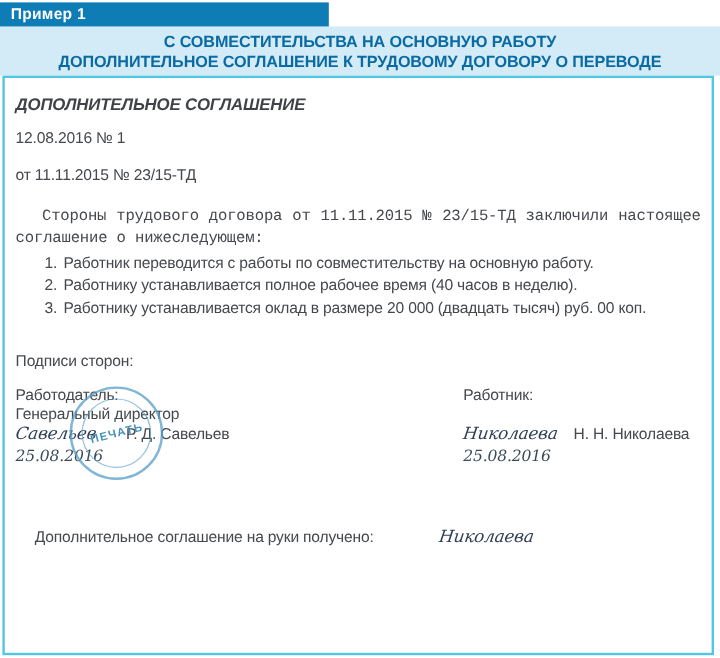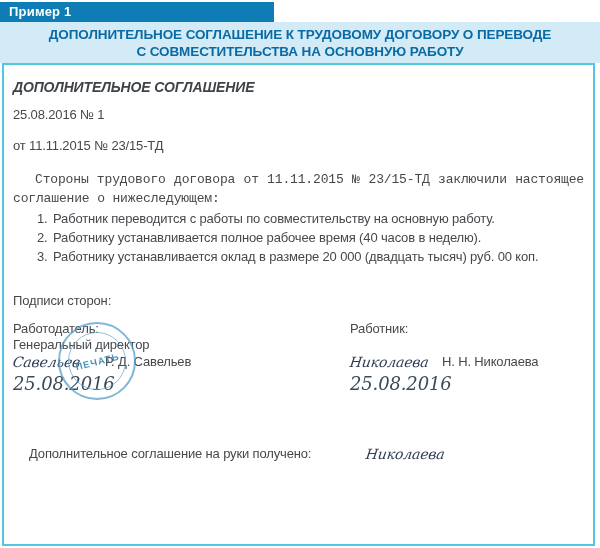--- a/index.html
+++ b/index.html
@@ -24,34 +24,34 @@
   }
   .doc-heading { margin-top:2px; font-size:14px; font-weight:bold; color:#3f4347;font-style:italic; }
   .doc-datenum { margin-top:12px; }
   .doc-ref { margin-top:15px; line-height:17px; }
   .intro { margin-top:17px; text-indent:22px; text-align:justify; line-height:18.5px;font-family:Liberation Mono, monospace; }
   .list { margin-top:1px; line-height:19px; padding-left:24px; }
   .li .num { display:inline-block; width:16px; }
   .sig-heading { margin-top:27px; }
   .sig-cols { margin-top:13px; display:flex; }
   .col-left { width:337px; }
-  .col-right { flex:1; }
+  .col-right { flex:1;margin-left:36px; }
   .sig-role { line-height:16px; }
   .sig-pos { line-height:16px; }
   .sig-spacer { height:16px; }
   .sig-row { height:18px; line-height:18px; white-space:nowrap; }
   .script {
     font-family:"DejaVu Serif", serif; font-style:italic; display:inline-block;
     transform:skewX(-8deg); font-size:14px; color:#2f3e57;
   }
   .sig-row .script { width:92px; }
   .printed { vertical-align:top; }
   .sig-date {
     margin-top:2px; font-family:"DejaVu Serif", serif; font-style:italic;
-    font-size:18px; color:#3c4a57;
+    font-size:13px; color:#3c4a57;
   }
   .stamp {
     position:absolute; left:54px; top:257px; width:78px; height:78px;
     border-radius:50%; border:2px solid rgba(86,158,200,.75);
     display:flex; align-items:center; justify-content:center; pointer-events:none;
   }
   .stamp-inner { position:absolute; left:8px; top:8px; right:8px; bottom:8px;
     border-radius:50%; border:1.5px solid rgba(86,158,200,.65); }
   .stamp-label {
     transform:rotate(-14deg); font-size:9.5px; font-weight:bold;
@@ -64,29 +64,29 @@
 </head>
 <body>
 
 <div class="page">
 
   <div class="tab">
     <span>Пример 1</span>
   </div>
 
   <div class="title-band">
+    <div>С СОВМЕСТИТЕЛЬСТВА НА ОСНОВНУЮ РАБОТУ</div>
     <div>ДОПОЛНИТЕЛЬНОЕ СОГЛАШЕНИЕ К ТРУДОВОМУ ДОГОВОРУ О ПЕРЕВОДЕ</div>
-    <div>С СОВМЕСТИТЕЛЬСТВА НА ОСНОВНУЮ РАБОТУ</div>
   </div>
 
   <div class="doc">
 
     <div class="doc-heading">ДОПОЛНИТЕЛЬНОЕ СОГЛАШЕНИЕ</div>
 
-    <div class="doc-datenum">25.08.2016 № 1</div>
+    <div class="doc-datenum">12.08.2016 № 1</div>
 
     <div class="doc-ref">
       <div>от 11.11.2015 № 23/15-ТД</div>
     </div>
 
     <p class="intro">Стороны трудового договора от 11.11.2015 № 23/15-ТД заключили настоящее соглашение о нижеследующем:</p>
 
     <div class="list">
       <div class="li">
         <span class="num">1.</span><span>Работник переводится с работы по совместительству на основную работу.</span>

